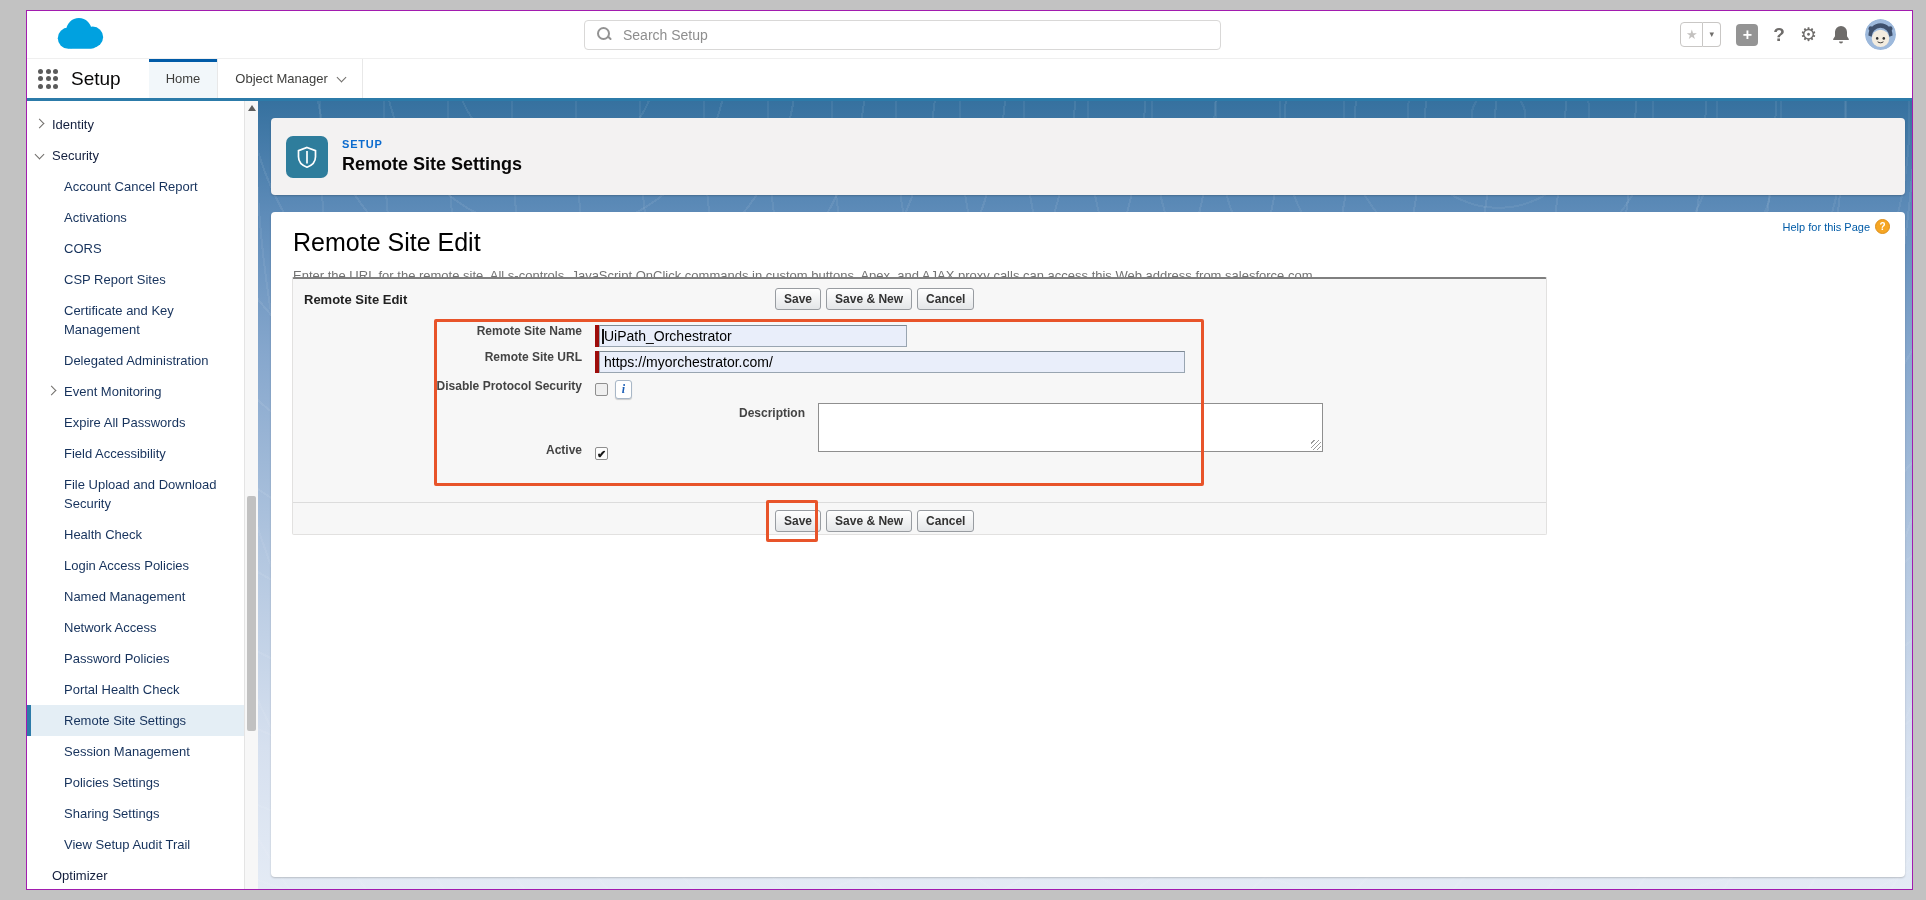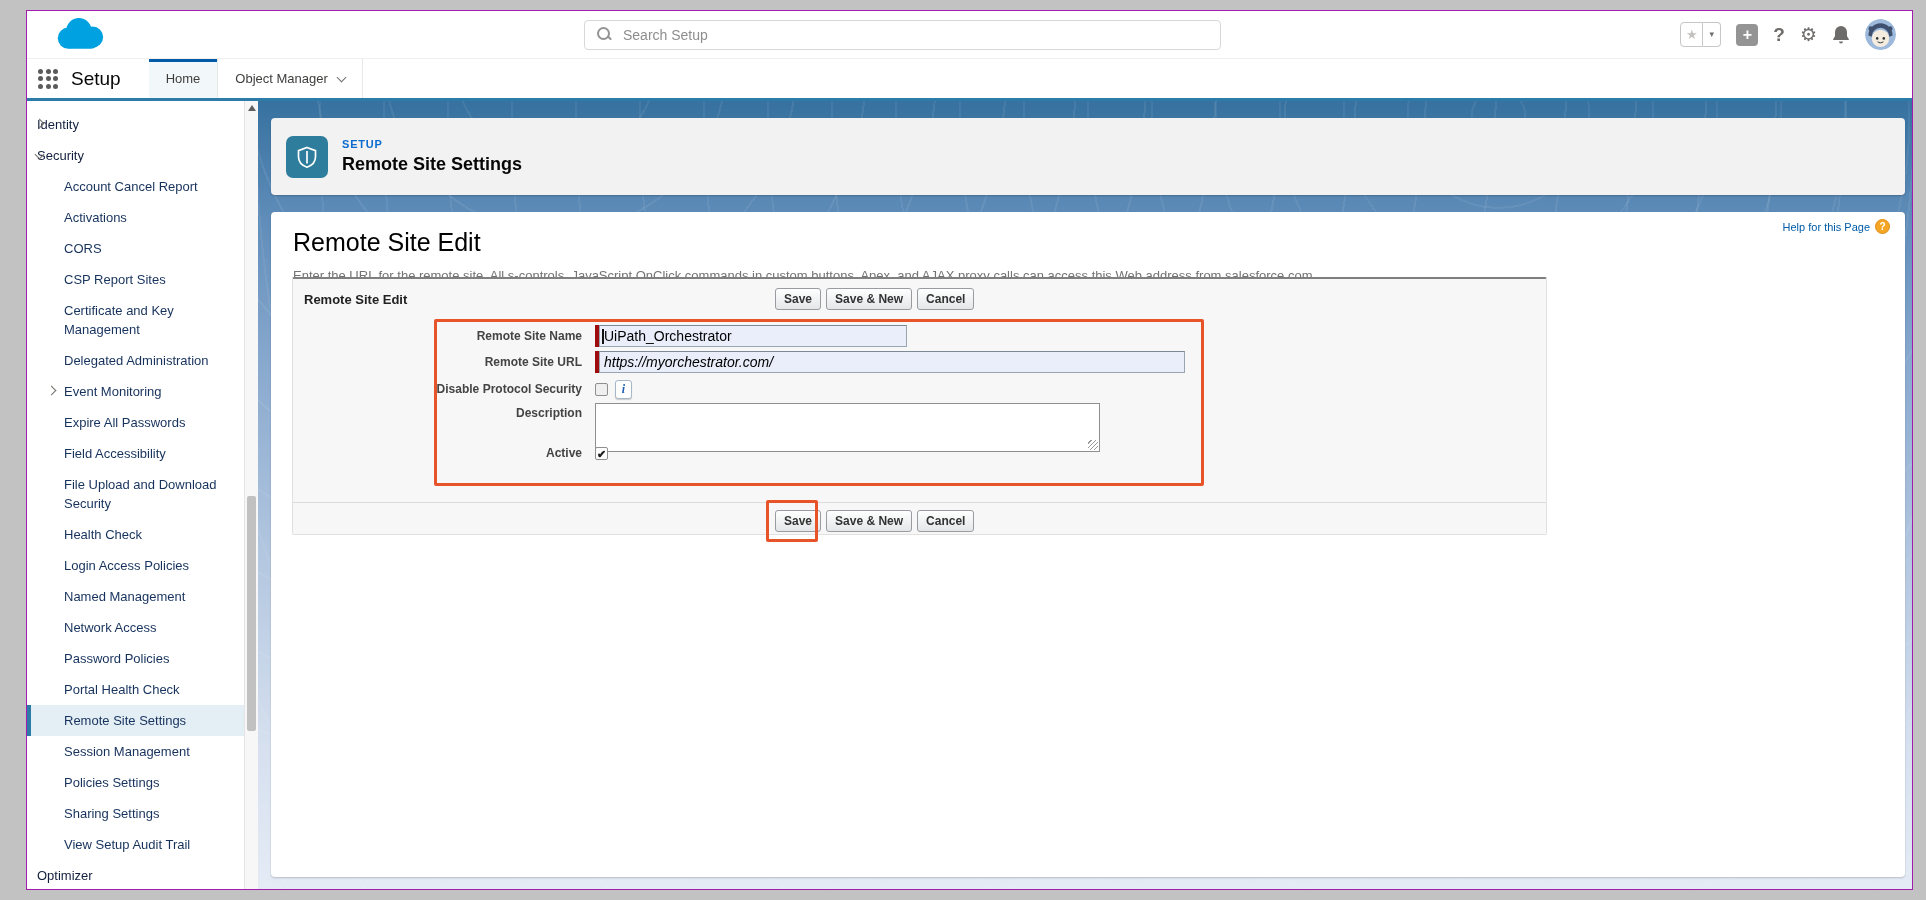--- a/index.html
+++ b/index.html
@@ -55,21 +55,21 @@
     display:inline-block; }
   .chev.right { transform:rotate(-45deg); }
   .chev.down  { transform:rotate(45deg); }
 
   
   .body-row { flex:1; display:flex; min-height:0; }
 
   
   .sidebar { width:217px; background:#fff; padding-top:8px; overflow:hidden; font-size:13px; color:#16325c; }
   .sb-item { position:relative; padding:6px 6px 6px 37px; line-height:19px; cursor:pointer; }
-  .sb-item.lvl1 { padding-left:10px; color:#121e3d; }
+  .sb-item.lvl1 { padding-left:25px; color:#121e3d; }
   .sb-item .chev { position:absolute; left:9px; top:11px; }
   .sb-item.lvl2 .chev { left:21px; }
   .sb-item.active { background:#e4eef5; }
   .sb-item.active::before { content:''; position:absolute; left:0; top:0; bottom:0; width:4px; background:#2c7ba9; }
 
   
   .sb-scroll { width:14px; background:#f7f7f7; border-left:1px solid #e4e4e4; position:relative; flex:0 0 auto; }
   .sb-up { position:absolute; top:4px; left:3px; width:0; height:0;
     border-left:4px solid transparent; border-right:4px solid transparent; border-bottom:6px solid #5f5f5f; }
   .sb-thumb { position:absolute; top:395px; height:235px; left:2px; width:9px; background:#c1c1c1; border-radius:2px; }
@@ -103,35 +103,35 @@
   
   .section { position:absolute; left:21px; top:65px; width:1255px; height:258px;
     background:#f7f7f7; border:1px solid #e2e1e0; border-top:2px solid #7f7f7f; border-radius:2px; }
   .sec-head { position:relative; height:40px; }
   .sec-title { position:absolute; left:11px; top:13px; font-size:13px; font-weight:bold; color:#222; }
   .btn-row { position:absolute; display:flex; gap:5px; }
   .btn-row.top { left:482px; top:9px; }
   .btn { padding:3px 8px; font:bold 12px "Liberation Sans",sans-serif; color:#333;
     background:linear-gradient(#ffffff,#e4e6e8); border:1px solid #989ca1; border-radius:3px; cursor:pointer; }
 
-  .frow { position:absolute; left:0; right:0; display:flex; align-items:center; }
+  .frow { position:absolute; left:0; right:0; display:flex; }
   .flabel { width:289px; text-align:right; font-size:12px; font-weight:bold; color:#444; flex:0 0 auto; }
   .fctrl { margin-left:13px; display:flex; align-items:center; }
   .r-name { top:45px;  height:24px; }
   .r-url  { top:71px;  height:24px; }
   .r-dps  { top:100px; height:20px; }
-  .r-desc { top:124px; align-items:flex-start; }
+  .r-desc { top:124px; align-items:flex-start;justify-content:center; }
   .r-desc .flabel { padding-top:3px; }
   .r-act  { top:164px; height:20px; }
 
   .req-bar { width:4px; height:22px; background:#9d0d0b; flex:0 0 auto; }
   .tinput { height:22px; border:1px solid #99a5b1; border-top-color:#7d8994; background:#e9eefa;
     font:14px "Liberation Sans",sans-serif; color:#000; padding:0 4px; position:relative; }
   .in-name { width:308px; }
-  .in-url  { width:586px;font-style:italic; }
+  .in-url  { width:586px; }
   .caret-line { position:absolute; width:1.5px; height:15px; background:#111; left:309px; top:4px; }
   .name-wrap { position:relative; display:flex; align-items:center; }
 
   .cbox { width:13px; height:13px; border:1px solid #8f8f8f; border-radius:2px; background:#efefef;
     font:bold 11px/12px "Liberation Sans",sans-serif; text-align:center; color:#1a1a1a; }
   .cbox.checked { background:#fdfdfd; }
   .info-btn { width:17px; height:19px; margin-left:7px; background:#fff; border:1px solid #a8b7c7;
     border-radius:3px; box-shadow:0 1px 1px rgba(0,0,0,.18);
     font:italic bold 12px/17px "Liberation Serif",serif; color:#1a5db5; text-align:center; }
   .tarea { width:505px; height:49px; background:#fff; border:1px solid #8f8f8f; position:relative; }

